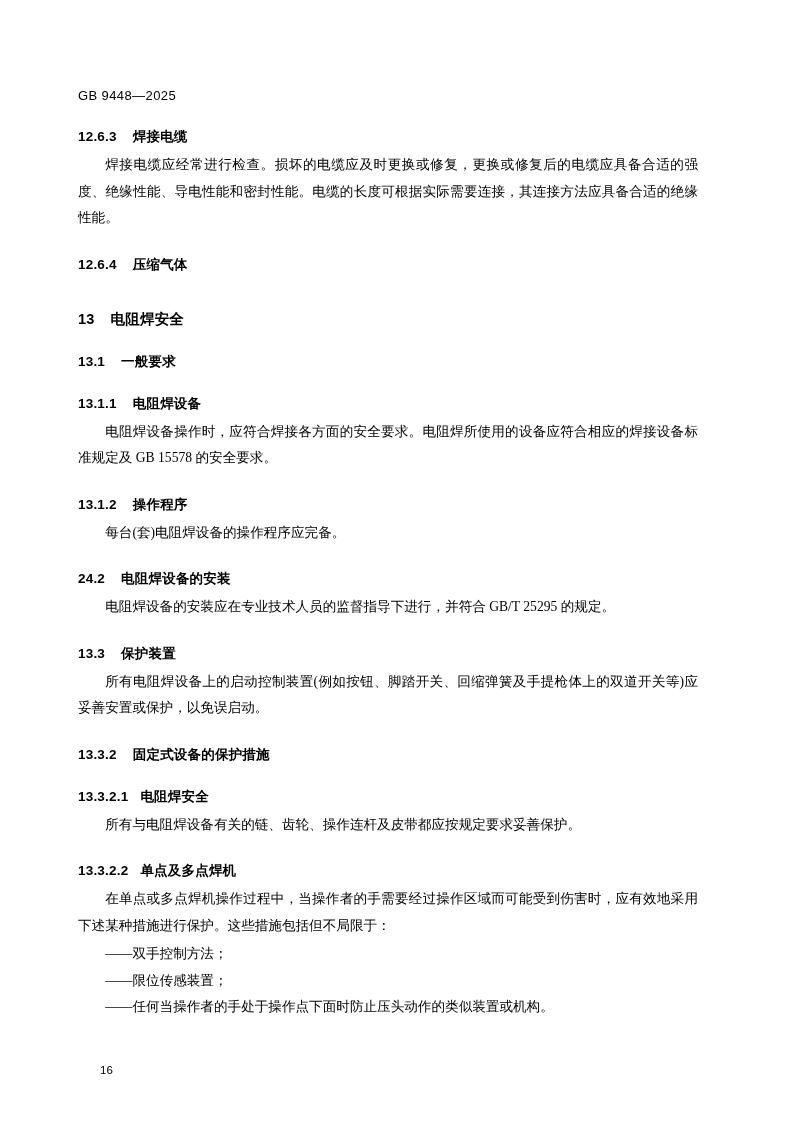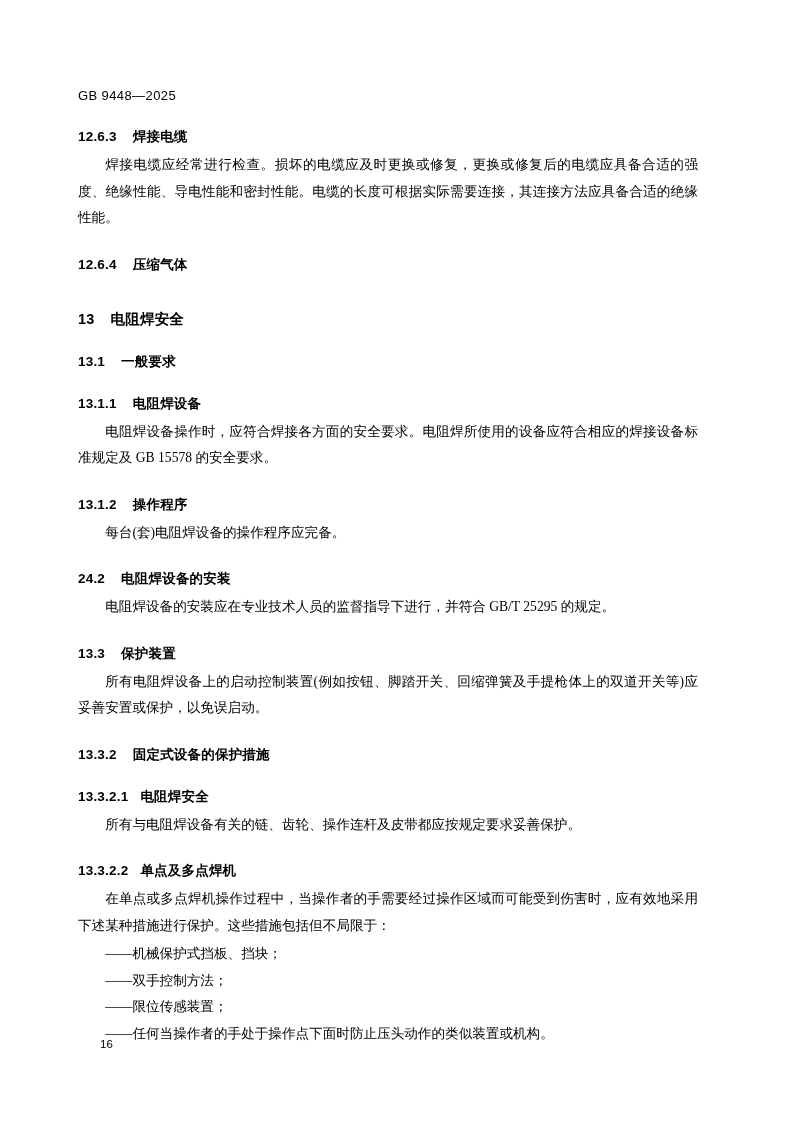--- a/index.html
+++ b/index.html
@@ -57,21 +57,21 @@
   }
   .dash-item {
     font-size: 13.6px;
     line-height: 1.95;
     text-indent: 2em;
     margin: 0;
   }
   .footer {
     position: absolute;
     left: 100px;
-    bottom: 72px;
+    bottom: 46px;
     font-family: "Liberation Sans", "DejaVu Sans", sans-serif;
     font-size: 11.5px;
     color: #000;
     text-align: right;
   }
 </style>
 </head>
 <body>
 
 <div class="page">
@@ -124,21 +124,20 @@
 
     <div class="h-clause">
       <span class="num">13.3.2.1</span><span class="gap-s"></span><span>电阻焊安全</span>
     </div>
     <p class="para">所有与电阻焊设备有关的链、齿轮、操作连杆及皮带都应按规定要求妥善保护。</p>
 
     <div class="h-clause">
       <span class="num">13.3.2.2</span><span class="gap-s"></span><span>单点及多点焊机</span>
     </div>
     <p class="para">在单点或多点焊机操作过程中，当操作者的手需要经过操作区域而可能受到伤害时，应有效地采用下述某种措施进行保护。这些措施包括但不局限于：</p>
-    <p class="dash-item">——机械保护式挡板、挡块；</p>
     <p class="dash-item">——双手控制方法；</p>
     <p class="dash-item">——限位传感装置；</p>
     <p class="dash-item">——任何当操作者的手处于操作点下面时防止压头动作的类似装置或机构。</p>
 
   </div>
 
   <div class="footer">16</div>
 
 </div>
 

